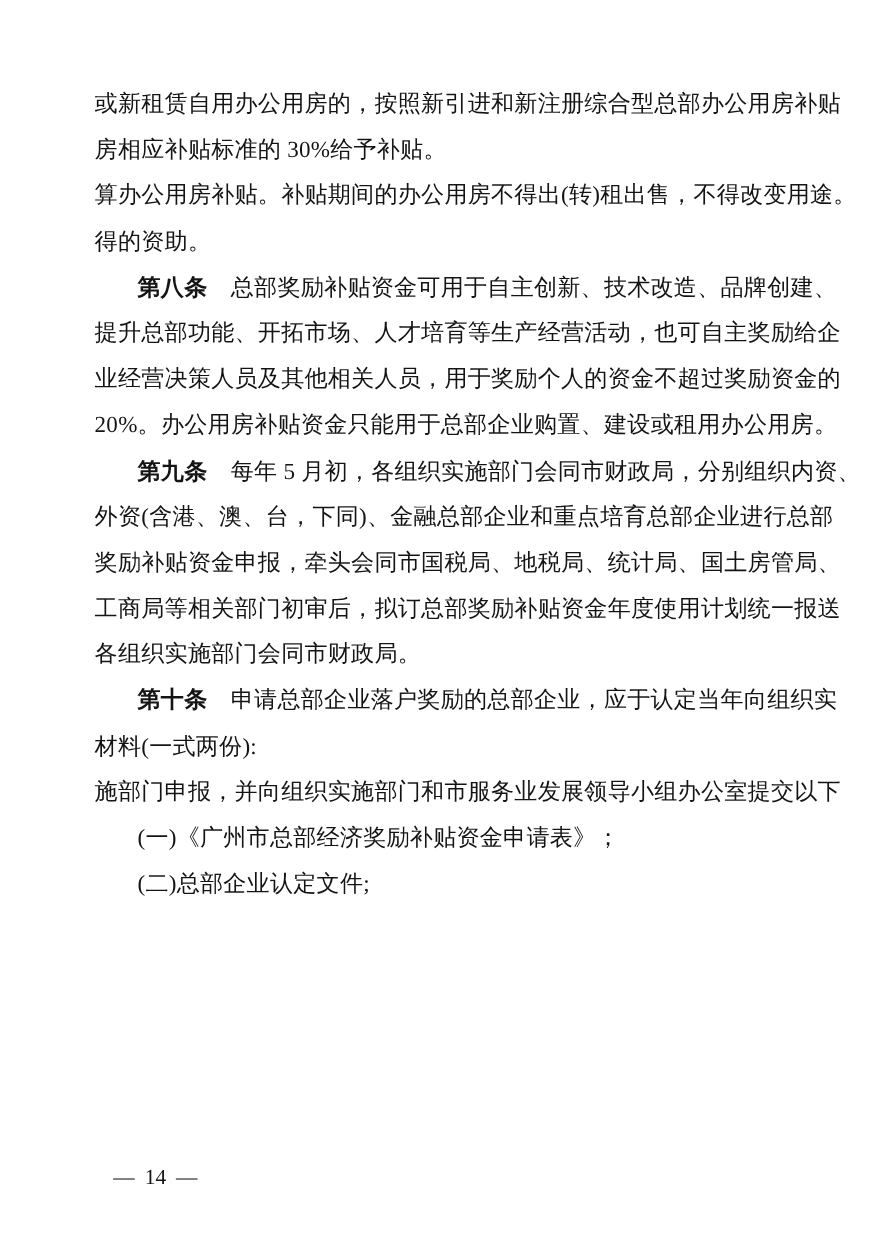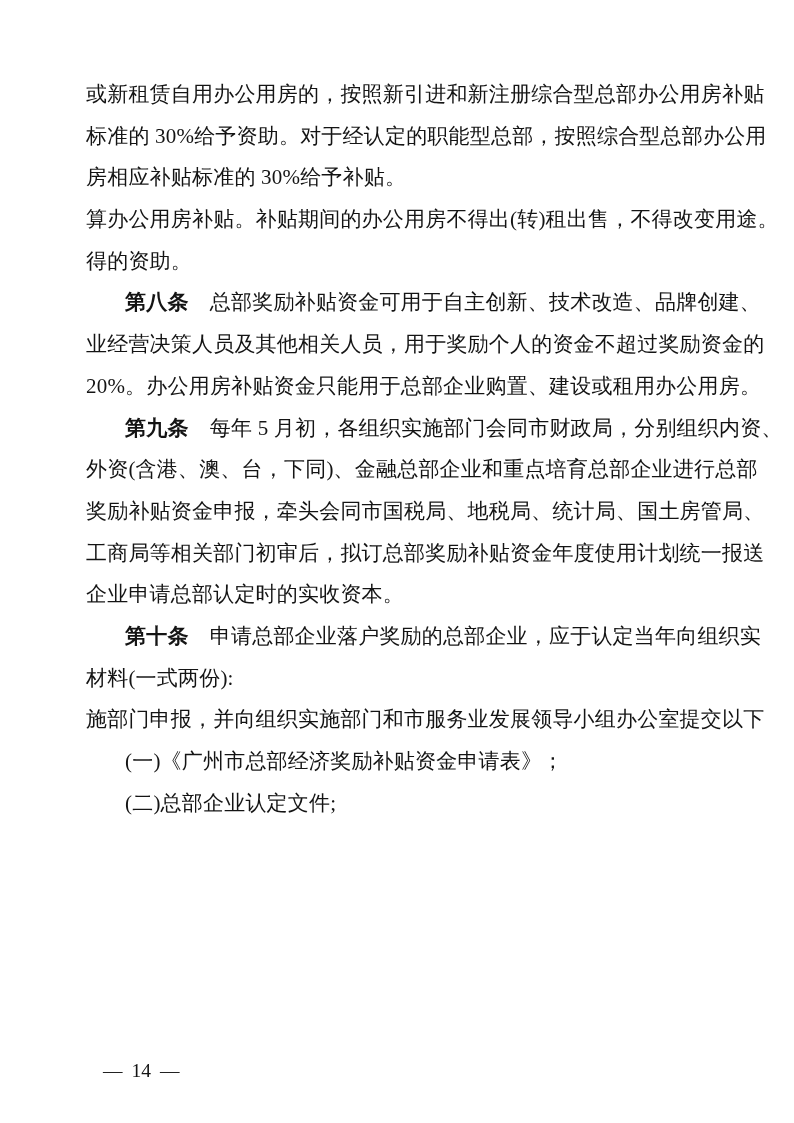--- a/index.html
+++ b/index.html
@@ -47,32 +47,32 @@
     color: #141414;
   }
 </style>
 </head>
 <body>
 
 <div class="page">
 
   <div class="doc-body">
       <div class="line"><span>或新租赁自用办公用房的，按照新引进和新注册综合型总部办公用房补贴</span></div>
-      <div class="line"><span>标准的 30%给予资助。对于经认定的职能型总部，按照综合型总部办公用</span></div>
       <div class="line"><span>房相应补贴标准的 30%给予补贴。</span></div>
       <div class="line"><span>算办公用房补贴。补贴期间的办公用房不得出(转)租出售，不得改变用途。</span></div>
       <div class="line"><span>得的资助。</span></div>
       <div class="line indent"><span class="bold">第八条</span><span>　总部奖励补贴资金可用于自主创新、技术改造、品牌创建、</span></div>
+      <div class="line"><span>提升总部功能、开拓市场、人才培育等生产经营活动，也可自主奖励给企</span></div>
       <div class="line"><span>业经营决策人员及其他相关人员，用于奖励个人的资金不超过奖励资金的</span></div>
       <div class="line"><span>20%。办公用房补贴资金只能用于总部企业购置、建设或租用办公用房。</span></div>
       <div class="line indent"><span class="bold">第九条</span><span>　每年 5 月初，各组织实施部门会同市财政局，分别组织内资、</span></div>
       <div class="line"><span>外资(含港、澳、台，下同)、金融总部企业和重点培育总部企业进行总部</span></div>
       <div class="line"><span>奖励补贴资金申报，牵头会同市国税局、地税局、统计局、国土房管局、</span></div>
       <div class="line"><span>工商局等相关部门初审后，拟订总部奖励补贴资金年度使用计划统一报送</span></div>
-      <div class="line"><span>企业申请总部认定时的实收资本。</span></div>
+      <div class="line"><span>各组织实施部门会同市财政局。</span></div>
       <div class="line indent"><span class="bold">第十条</span><span>　申请总部企业落户奖励的总部企业，应于认定当年向组织实</span></div>
       <div class="line"><span>材料(一式两份):</span></div>
       <div class="line"><span>施部门申报，并向组织实施部门和市服务业发展领导小组办公室提交以下</span></div>
       <div class="line indent"><span>(一)《广州市总部经济奖励补贴资金申请表》；</span></div>
       <div class="line indent"><span>(二)总部企业认定文件;</span></div>
     </div>
 
   <div class="footer">
     <span>—</span>
     <span>14</span>

